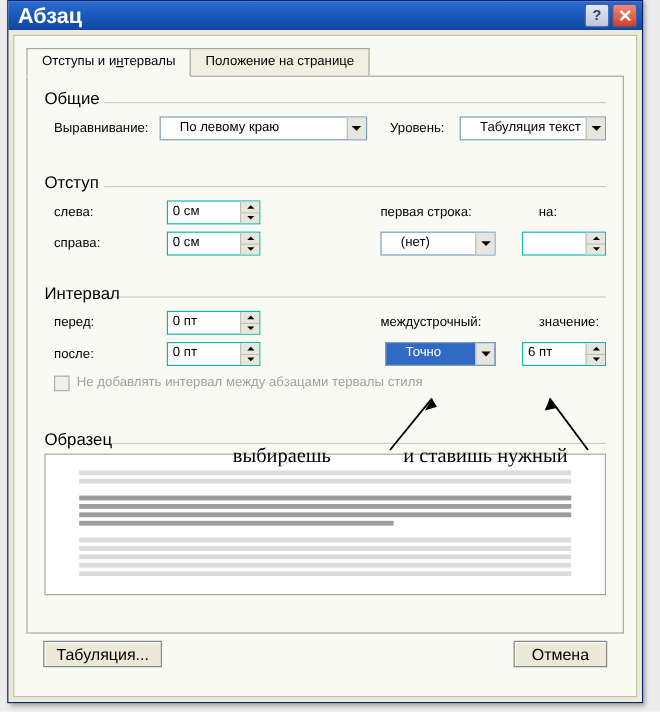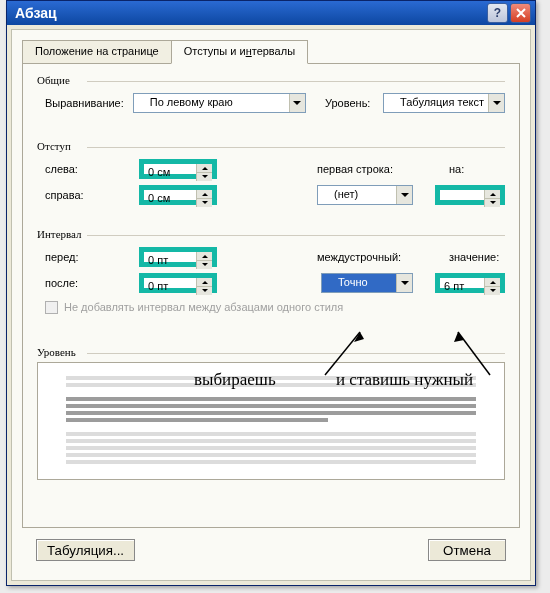--- a/index.html
+++ b/index.html
@@ -27,21 +27,21 @@
     height: 24px;
     background: linear-gradient(to bottom, #2a6ad3, #0d47a1);
     display: flex;
     align-items: center;
     padding: 0 4px 0 8px;
   }
   .titlebar-text {
     flex: 1;
     color: #fff;
     font-weight: bold;
-    font-size: 14px;
+    font-size: 18px;
   }
   .titlebar-btns { display: flex; gap: 2px; }
   .tbtn {
     width: 21px; height: 20px;
     background: linear-gradient(to bottom,#e4e8f0,#bcc5da);
     border: 1px solid #3a5fa0;
     border-radius: 3px;
     display:flex;align-items:center;justify-content:center;
     font-weight:bold;font-size:12px;color:#2a3d6b;
   }
@@ -74,23 +74,22 @@
     position:absolute;
     top:23px; left:0; right:0; bottom:42px;
     padding:10px 14px 8px 14px;
     background:#fafaf5;
   }
   
   .group {
     margin-bottom:6px;
   }
   .group-title {
-    font-size:11px;
+    font-size:14px;
     margin-bottom:4px;
-    font-family:Liberation Serif, serif;
   }
   .group-line {
     height:1px;
     background:#d0ccc0;
     margin-top:-9px;
     margin-left:50px;
     margin-bottom:8px;
   }
   .row {
     display:flex;
@@ -115,21 +114,21 @@
     border-left:1px solid #c0c0b0;
     display:flex;align-items:center;justify-content:center;
   }
   .combo-btn::after {
     content:""; border:4px solid transparent; border-top-color:#000;
     margin-top:3px;
   }
   .combo.hl { background:#316ac5; color:#fff; }
   .spinner {
     display:flex; height:20px; width:78px;
-    border:5px solid #14b8a6; background:#fff;
+    border:1px solid #14b8a6; background:#fff;
   }
   .spinner-text { flex:1; padding:2px 4px; }
   .spinner-btns { width:16px; display:flex; flex-direction:column; }
   .spin {
     flex:1; background:#e6e6de; border-left:1px solid #c0c0b0;
     border-bottom:1px solid #c0c0b0;
     display:flex;align-items:center;justify-content:center;
   }
   .spin:last-child { border-bottom:none; }
   .spin.up::after { content:""; border:3px solid transparent; border-bottom-color:#000; margin-bottom:2px;}
@@ -145,21 +144,21 @@
     background:#fff;
     padding:10px 28px;
     overflow:hidden;
   }
   .pline { height:4px; background:#dcdcdc; margin:3px 0; }
   .pline.dark { background:#9c9c9c; }
   .pline.short { width:64%; }
   
   .dlg-buttons {
     position:absolute; left:0; right:0; bottom:4px; height:32px;
-    display:flex; align-items:center; padding:0 14px;
+    display:flex; align-items:flex-start; padding:0 14px;
   }
   .btn {
     height:22px; min-width:78px;
     background:#ece9d8;
     border:1px solid #888;
     padding:0 10px;
     box-shadow: inset 1px 1px 0 #fff;
   }
   .spacer { flex:1; }
   
@@ -185,25 +184,25 @@
         <svg width="10" height="10" viewBox="0 0 10 10">
             <path d="M1 1 L9 9 M9 1 L1 9" stroke="#fff" stroke-width="2"></path>
           </svg>
       </div>
     </div>
   </div>
 
   <div class="client">
     <div class="inner">
       <div class="tabs">
+        <div class="tab active">
+          <span>Отступы и и<span class="u">н</span>тервалы</span>
+        </div>
         <div class="tab">
           <span>Положение на странице</span>
-        </div>
-        <div class="tab active">
-          <span>Отступы и и<span class="u">н</span>тервалы</span>
         </div>
       </div>
 
       <div class="tabpanel">
 
         <div class="group">
           <div class="group-title">Общие</div>
           <div class="group-line"></div>
           <div class="row">
             <div class="lbl">Выравнивание:</div>
@@ -301,28 +300,28 @@
             <div class="spinner" style="width:70px">
               <div class="spinner-text">6 пт</div>
               <div class="spinner-btns">
                   <div class="spin up"></div>
                   <div class="spin down"></div>
                 </div>
             </div>
           </div>
           <div class="chk-row">
             <div class="chk"></div>
-            <div>Не добавлять интервал между абзацами одного стиля</div>
+            <div>Не добавлять интервал между абзацами тервалы стиля</div>
           </div>
         </div>
 
         <div style="height:22px"></div>
 
         <div class="group">
-          <div class="group-title">Уровень</div>
+          <div class="group-title">Образец</div>
           <div class="group-line"></div>
           <div class="preview">
             <div class="pline"></div>
               <div class="pline"></div>
             <div style="height:4px"></div>
             <div class="pline dark"></div>
               <div class="pline dark"></div>
             <div class="pline dark"></div>
               <div class="pline dark short"></div>
             <div style="height:4px"></div>

